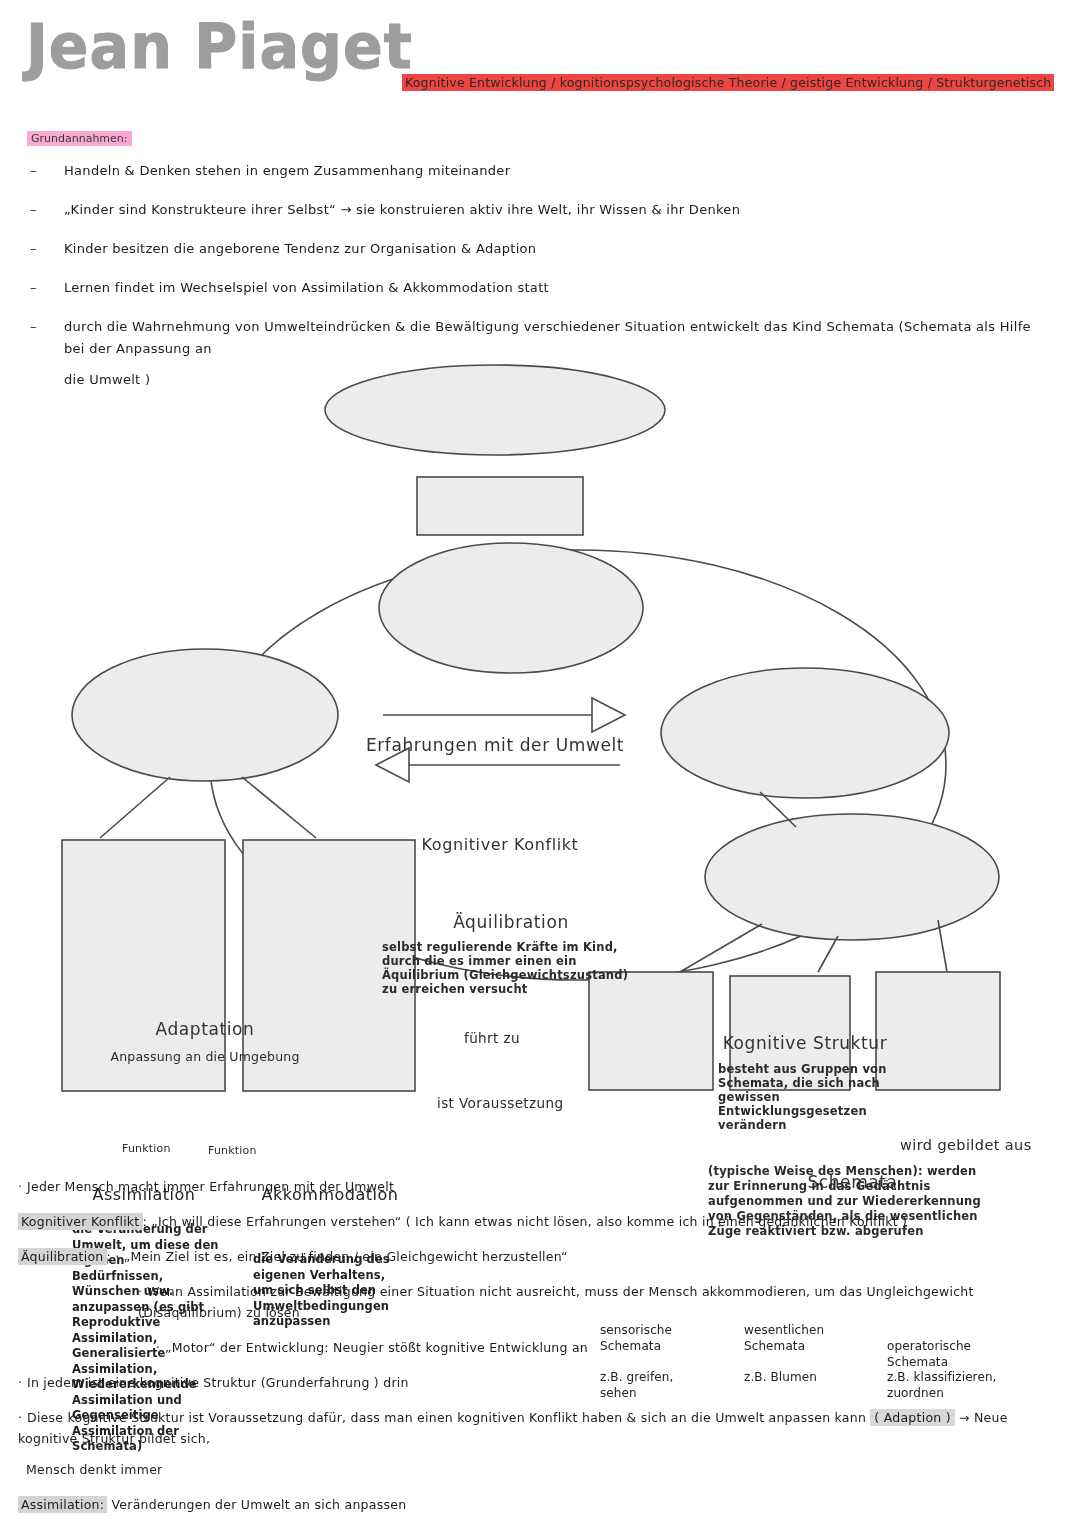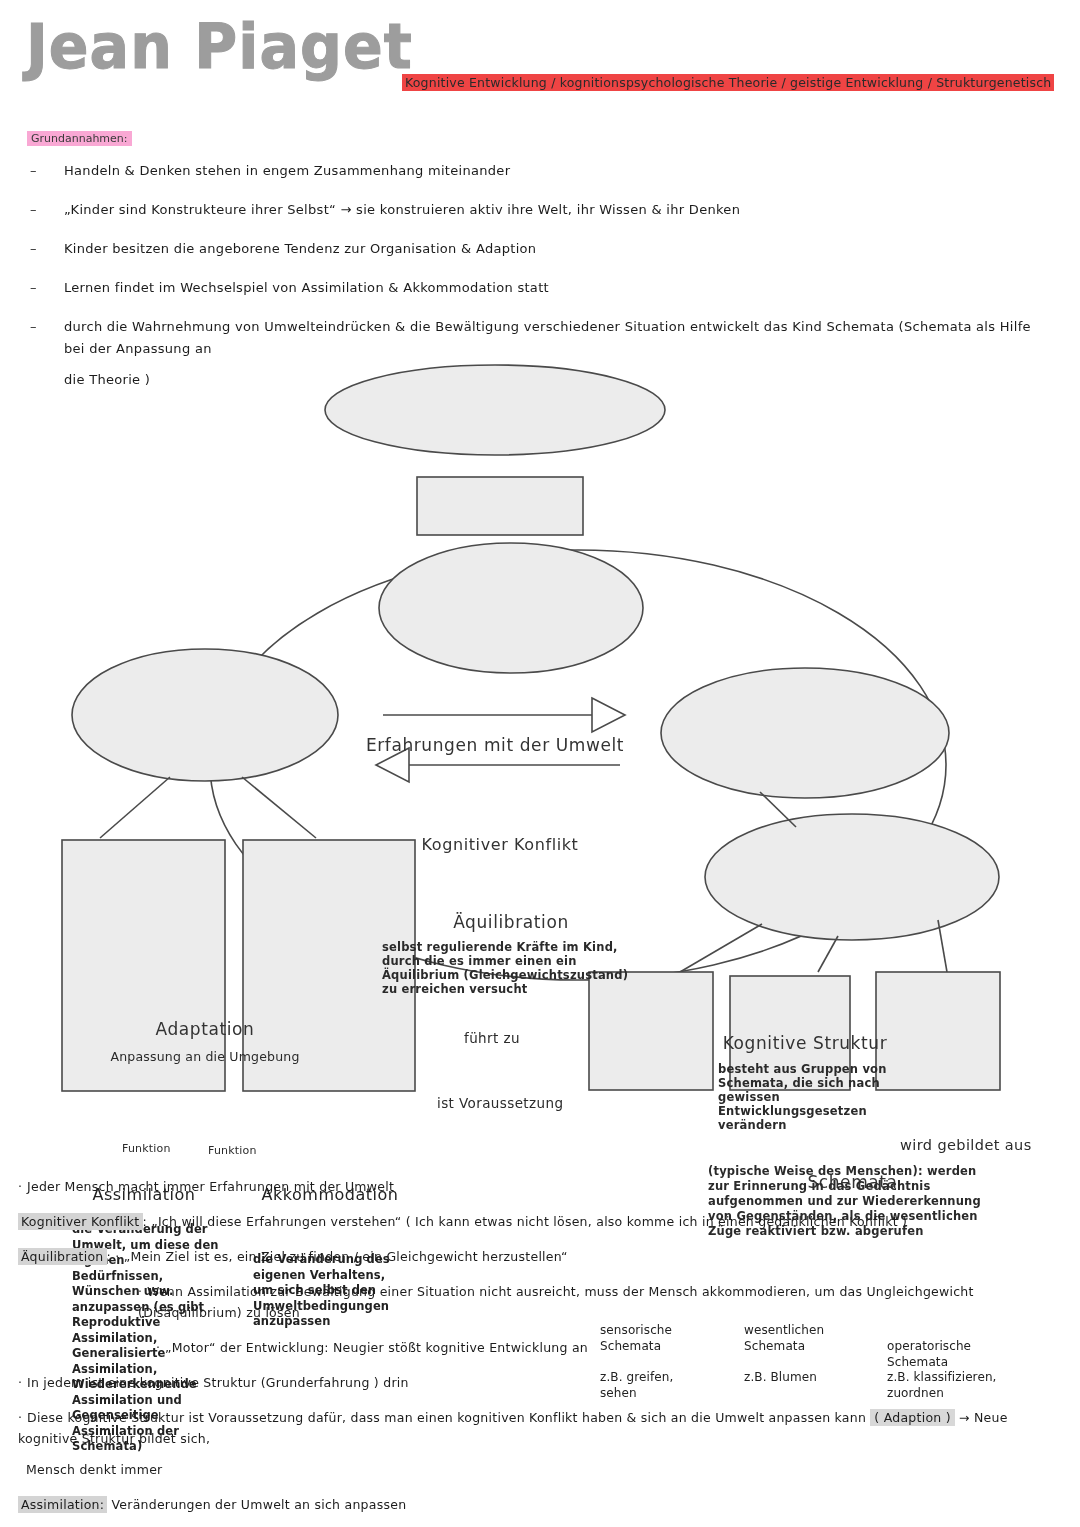--- a/index.html
+++ b/index.html
@@ -90,21 +90,21 @@
       <span class="dash">–</span>
       <span class="txt">Kinder besitzen die angeborene Tendenz zur Organisation &amp; Adaption</span>
     </div>
     <div class="b-row">
       <span class="dash">–</span>
       <span class="txt">Lernen findet im Wechselspiel von Assimilation &amp; Akkommodation statt</span>
     </div>
     <div class="b-row">
       <span class="dash">–</span>
       <span class="txt">durch die Wahrnehmung von Umwelteindrücken &amp; die Bewältigung verschiedener Situation entwickelt das Kind Schemata (Schemata als Hilfe bei der Anpassung an</span>
-      <span class="txt2">die Theorie )</span>
+      <span class="txt2">die Umwelt )</span>
     </div>
   </div>
 
   <div class="diagram">
     <svg width="1080" height="770" viewBox="0 0 1080 770">
 
       <ellipse cx="578" cy="425" rx="368" ry="215" fill="none" stroke="#4a4a4a" stroke-width="1.6"></ellipse>
 
       <ellipse cx="495" cy="70" rx="170" ry="45" fill="#ececec" stroke="#4a4a4a" stroke-width="1.6"></ellipse>
 

